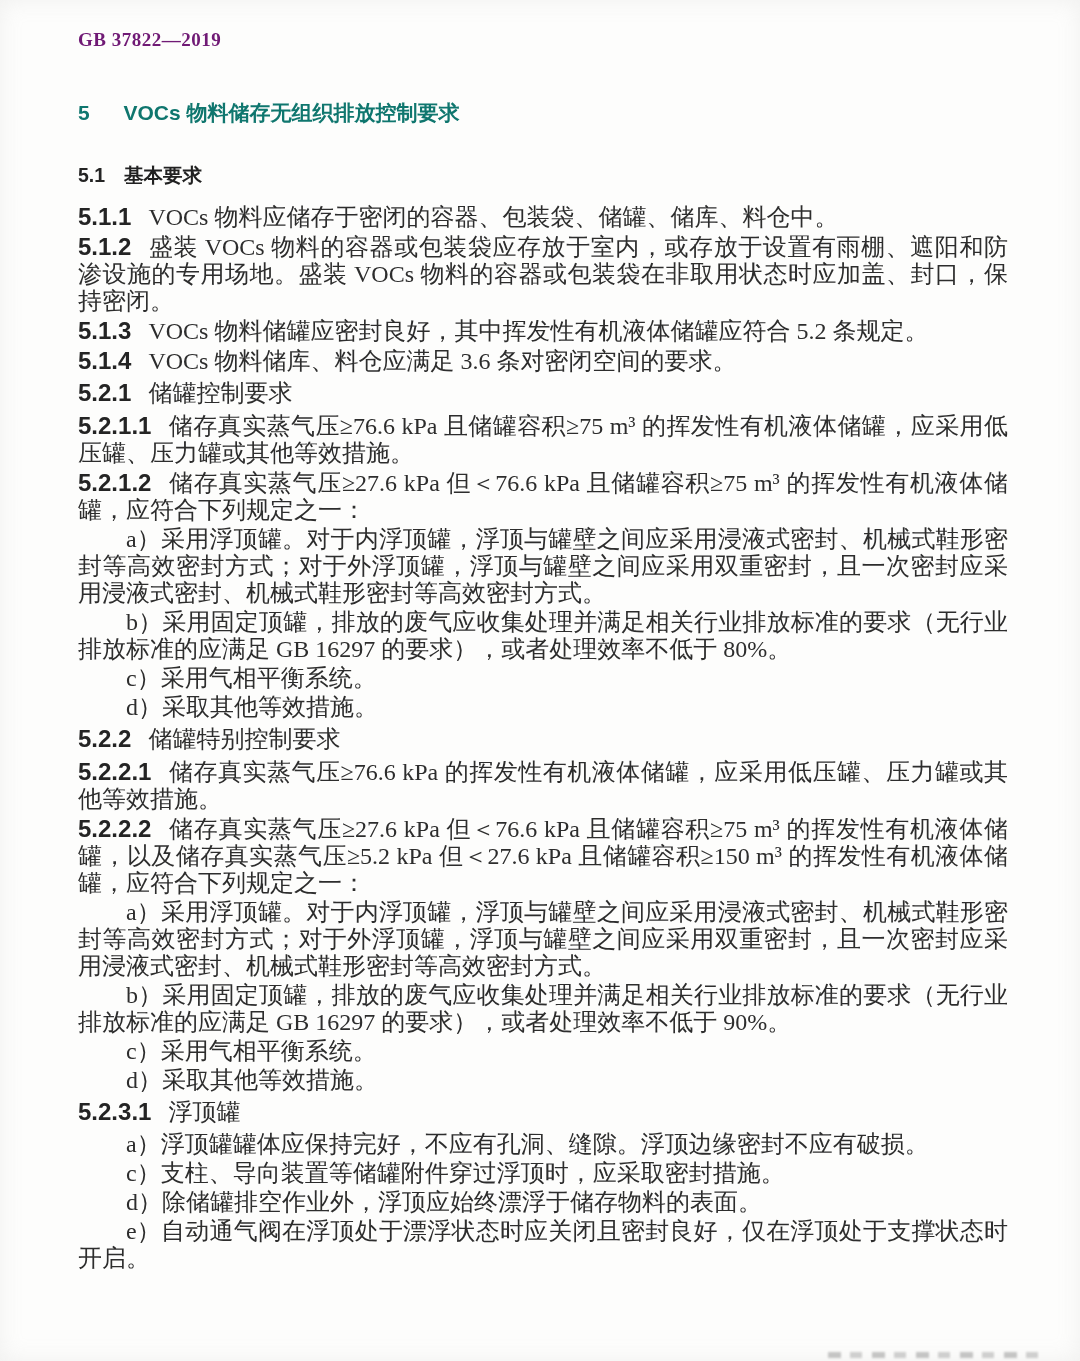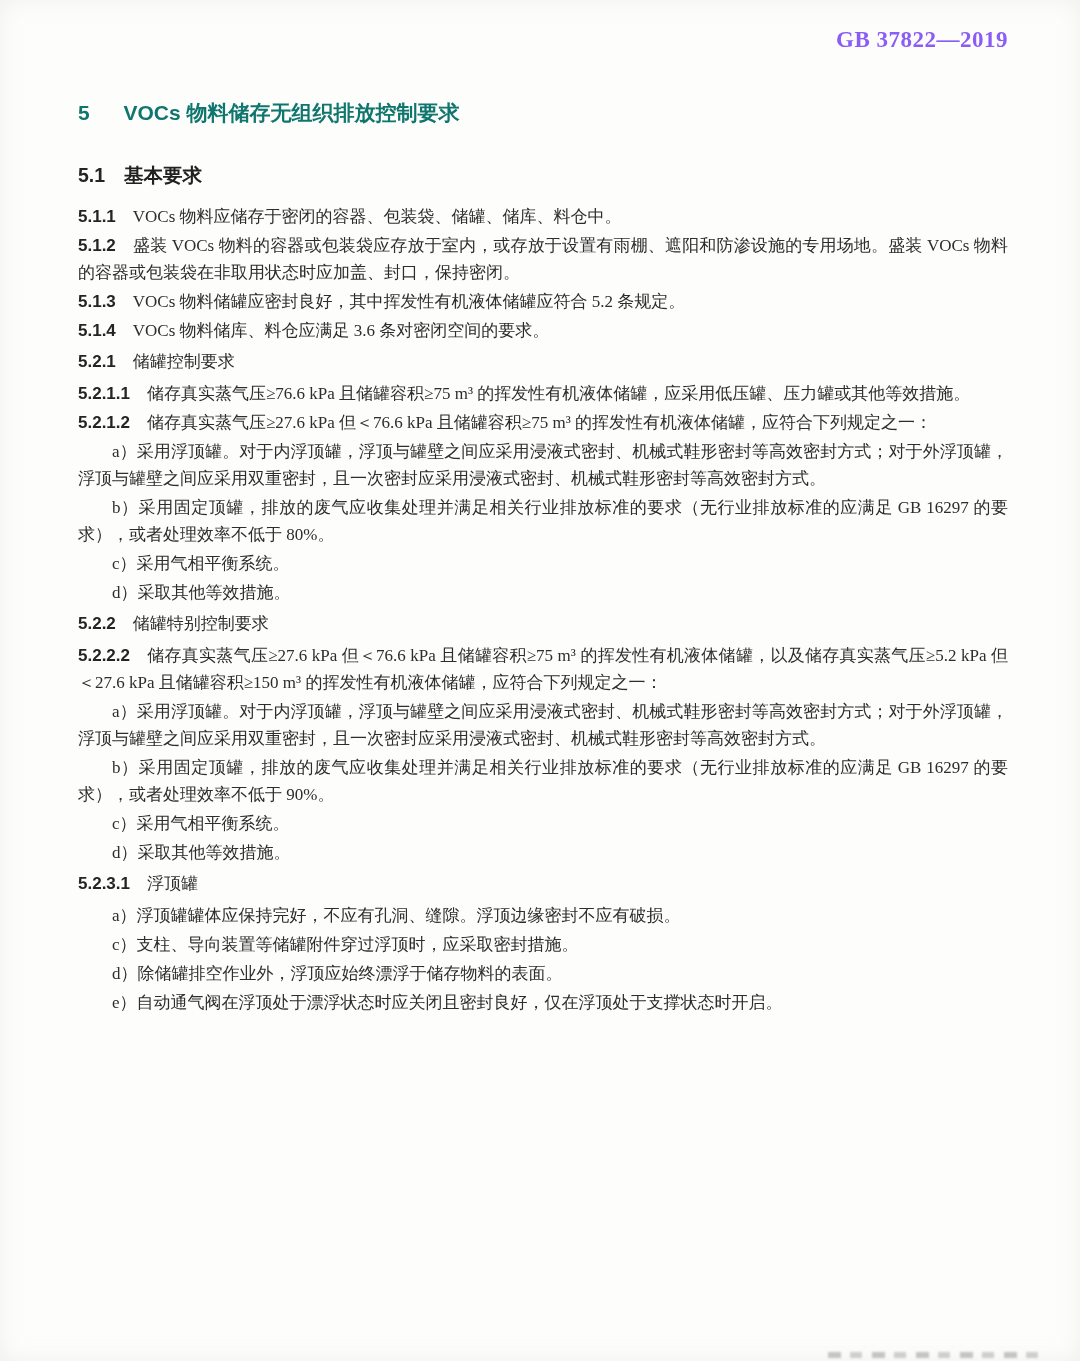--- a/index.html
+++ b/index.html
@@ -14,25 +14,24 @@
     box-sizing:border-box;
     background:#fdfdfc;
     padding:26px 72px 0 78px;
     overflow:hidden;
     box-shadow:inset 0 0 22px rgba(180,180,180,.18);
     color:#2c2c2c;
   }
   .doc-header{
     font-family:"Liberation Serif","DejaVu Serif",serif;
     font-weight:700;
-    font-size:23px;
+    font-size:19px;
     line-height:28px;
-    color:#8b5cf6;
+    color:#701a75;
     letter-spacing:.5px;
-    text-align:right;
   }
   h1.sec{
     font-family:"Liberation Sans","DejaVu Sans",sans-serif;
     font-weight:700;
     font-size:21px;
     line-height:26px;
     color:#0f766e;
     margin:46px 0 36px 0;
   }
   h1.sec .secnum{margin-right:28px;}
@@ -40,21 +39,21 @@
     font-family:"Liberation Sans","DejaVu Sans",sans-serif;
     font-weight:700;
     font-size:19.5px;
     line-height:27px;
     color:#212121;
     margin:20px 0 14px 0;
   }
   .blocks h2 .num{margin-right:19px;font-family:"Liberation Sans","DejaVu Sans",sans-serif;}
   .blocks p{
     margin:2px 0;
-    font-size:17px;
+    font-size:24px;
     line-height:27px;
     text-align:justify;
     color:#2d2d2d;
   }
   .blocks p.h3{margin:4px 0;}
   .num{
     font-family:"Liberation Sans","DejaVu Sans",sans-serif;
     font-weight:700;
     color:#242424;
     margin-right:17px;
@@ -91,20 +90,21 @@
       <p class="clause"><span class="num">5.1.3</span><span class="txt">VOCs 物料储罐应密封良好，其中挥发性有机液体储罐应符合 5.2 条规定。</span></p>
       <p class="clause"><span class="num">5.1.4</span><span class="txt">VOCs 物料储库、料仓应满足 3.6 条对密闭空间的要求。</span></p>
       <p class="h3"><span class="num">5.2.1</span><span class="txt">储罐控制要求</span></p>
       <p class="clause"><span class="num">5.2.1.1</span><span class="txt">储存真实蒸气压≥76.6 kPa 且储罐容积≥75 m³ 的挥发性有机液体储罐，应采用低压罐、压力罐或其他等效措施。</span></p>
       <p class="clause"><span class="num">5.2.1.2</span><span class="txt">储存真实蒸气压≥27.6 kPa 但＜76.6 kPa 且储罐容积≥75 m³ 的挥发性有机液体储罐，应符合下列规定之一：</span></p>
       <p class="item">a）采用浮顶罐。对于内浮顶罐，浮顶与罐壁之间应采用浸液式密封、机械式鞋形密封等高效密封方式；对于外浮顶罐，浮顶与罐壁之间应采用双重密封，且一次密封应采用浸液式密封、机械式鞋形密封等高效密封方式。</p>
       <p class="item">b）采用固定顶罐，排放的废气应收集处理并满足相关行业排放标准的要求（无行业排放标准的应满足 GB 16297 的要求），或者处理效率不低于 80%。</p>
       <p class="item">c）采用气相平衡系统。</p>
       <p class="item">d）采取其他等效措施。</p>
       <p class="h3"><span class="num">5.2.2</span><span class="txt">储罐特别控制要求</span></p>
+      <p class="clause"><span class="num">5.2.2.1</span><span class="txt">储存真实蒸气压≥76.6 kPa 的挥发性有机液体储罐，应采用低压罐、压力罐或其他等效措施。</span></p>
       <p class="clause"><span class="num">5.2.2.2</span><span class="txt">储存真实蒸气压≥27.6 kPa 但＜76.6 kPa 且储罐容积≥75 m³ 的挥发性有机液体储罐，以及储存真实蒸气压≥5.2 kPa 但＜27.6 kPa 且储罐容积≥150 m³ 的挥发性有机液体储罐，应符合下列规定之一：</span></p>
       <p class="item">a）采用浮顶罐。对于内浮顶罐，浮顶与罐壁之间应采用浸液式密封、机械式鞋形密封等高效密封方式；对于外浮顶罐，浮顶与罐壁之间应采用双重密封，且一次密封应采用浸液式密封、机械式鞋形密封等高效密封方式。</p>
       <p class="item">b）采用固定顶罐，排放的废气应收集处理并满足相关行业排放标准的要求（无行业排放标准的应满足 GB 16297 的要求），或者处理效率不低于 90%。</p>
       <p class="item">c）采用气相平衡系统。</p>
       <p class="item">d）采取其他等效措施。</p>
       <p class="h3"><span class="num">5.2.3.1</span><span class="txt">浮顶罐</span></p>
       <p class="item">a）浮顶罐罐体应保持完好，不应有孔洞、缝隙。浮顶边缘密封不应有破损。</p>
       <p class="item">c）支柱、导向装置等储罐附件穿过浮顶时，应采取密封措施。</p>
       <p class="item">d）除储罐排空作业外，浮顶应始终漂浮于储存物料的表面。</p>
       <p class="item">e）自动通气阀在浮顶处于漂浮状态时应关闭且密封良好，仅在浮顶处于支撑状态时开启。</p>

